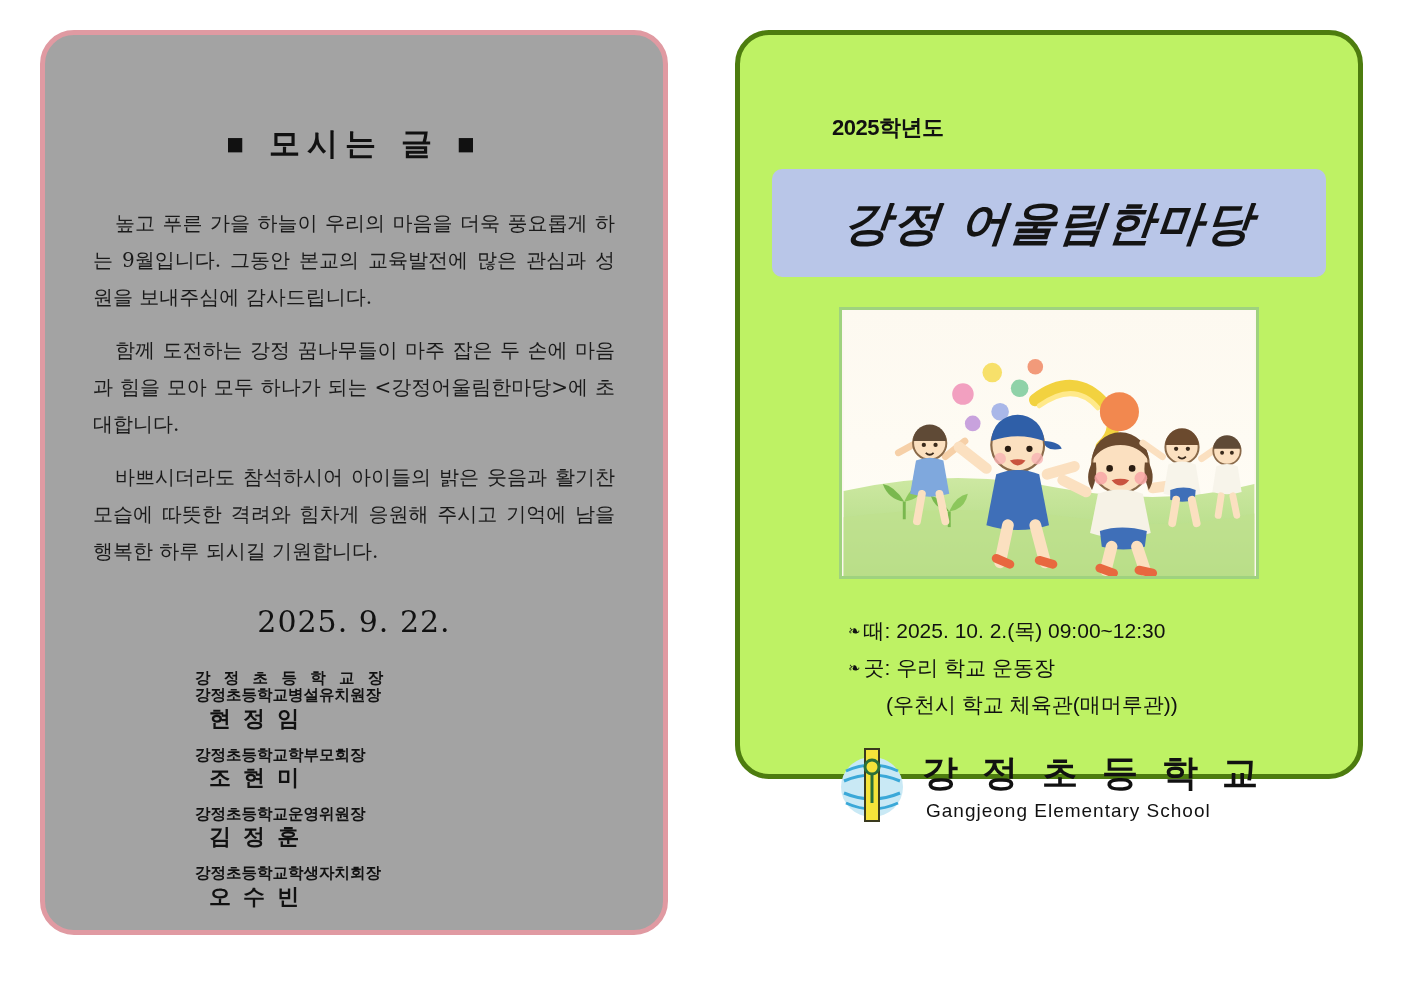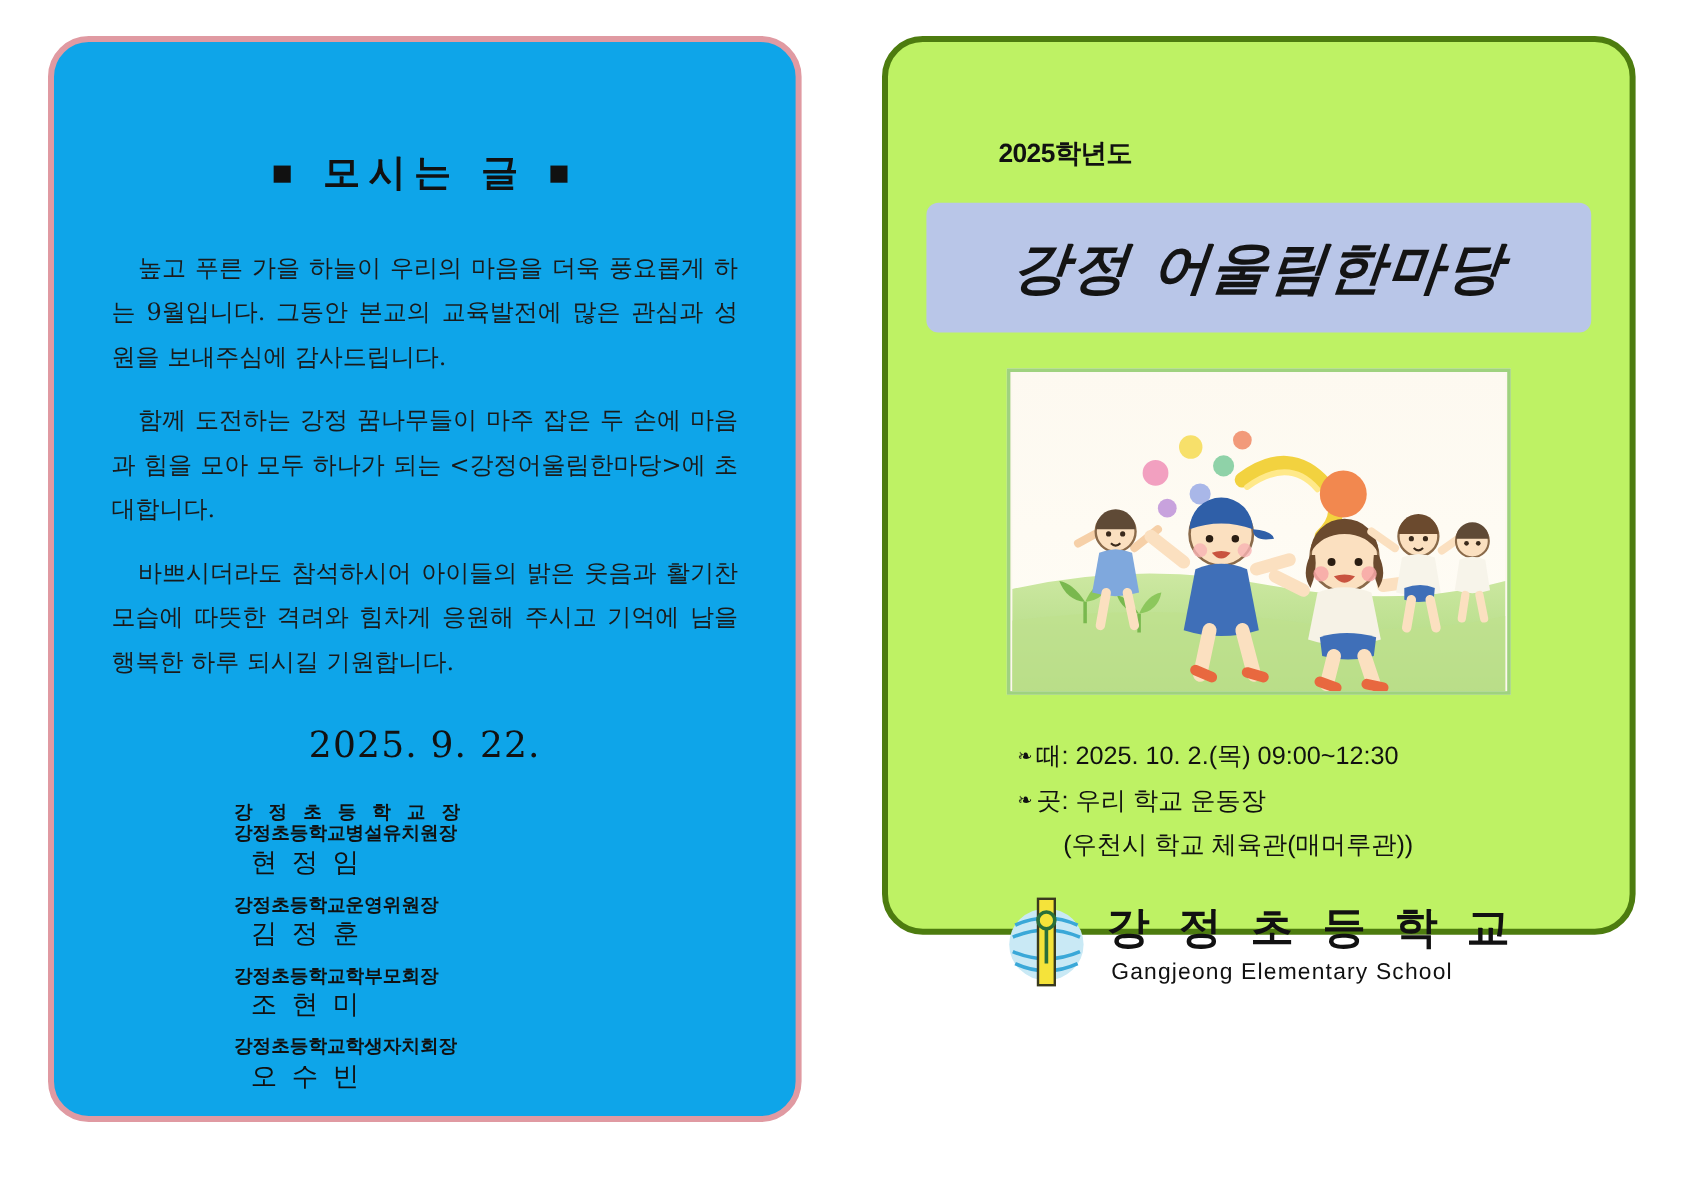--- a/index.html
+++ b/index.html
@@ -24,21 +24,21 @@
   }
 
   
   .panel-left {
     width: 628px;
     height: 905px;
     border: 5px solid #e09aa2;
     border-radius: 34px;
     box-sizing: border-box;
     position: relative;
-    background: #0ea5e9;
+    background: #a3a3a3;
   }
   .invite-title {
     text-align: center;
     margin-top: 88px;
     font-family: "DejaVu Serif", serif;
     font-size: 31px;
     font-weight: bold;
     letter-spacing: 7px;
     color: #111;
   }
@@ -81,21 +81,21 @@
     font-weight: bold;
     color: #111;
     width: 200px;
     letter-spacing: 0px;
   }
   .signer-role.spaced {
     letter-spacing: 4.5px;
   }
   .signer-name {
     font-size: 22px;
-    font-weight: normal;
+    font-weight: bold;
     color: #111;
     letter-spacing: 3px;
     margin-left: 14px;
   }
   .signer-stack {
     display: flex;
     flex-direction: column;
     width: 200px;
     line-height: 1.12;
   }
@@ -207,30 +207,30 @@
       <div class="signer-row">
         <div class="signer-stack">
           <span class="signer-role spaced">강 정 초 등 학 교 장</span>
           <span class="signer-role">강정초등학교병설유치원장</span>
         </div>
         <span class="signer-name">현 정 임</span>
       </div>
 
       <div class="signer-row">
         <div class="signer-stack">
+          <span class="signer-role">강정초등학교학부모회장</span>
+        </div>
+        <span class="signer-name">조 현 미</span>
+      </div>
+
+      <div class="signer-row">
+        <div class="signer-stack">
           <span class="signer-role">강정초등학교운영위원장</span>
         </div>
         <span class="signer-name">김 정 훈</span>
-      </div>
-
-      <div class="signer-row">
-        <div class="signer-stack">
-          <span class="signer-role">강정초등학교학부모회장</span>
-        </div>
-        <span class="signer-name">조 현 미</span>
       </div>
 
       <div class="signer-row">
         <div class="signer-stack">
           <span class="signer-role">강정초등학교학생자치회장</span>
         </div>
         <span class="signer-name">오 수 빈</span>
       </div>
 
     </div>

